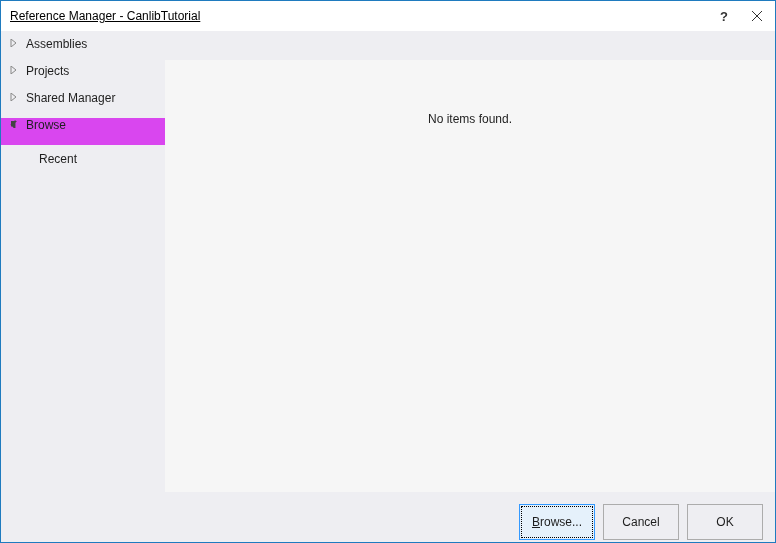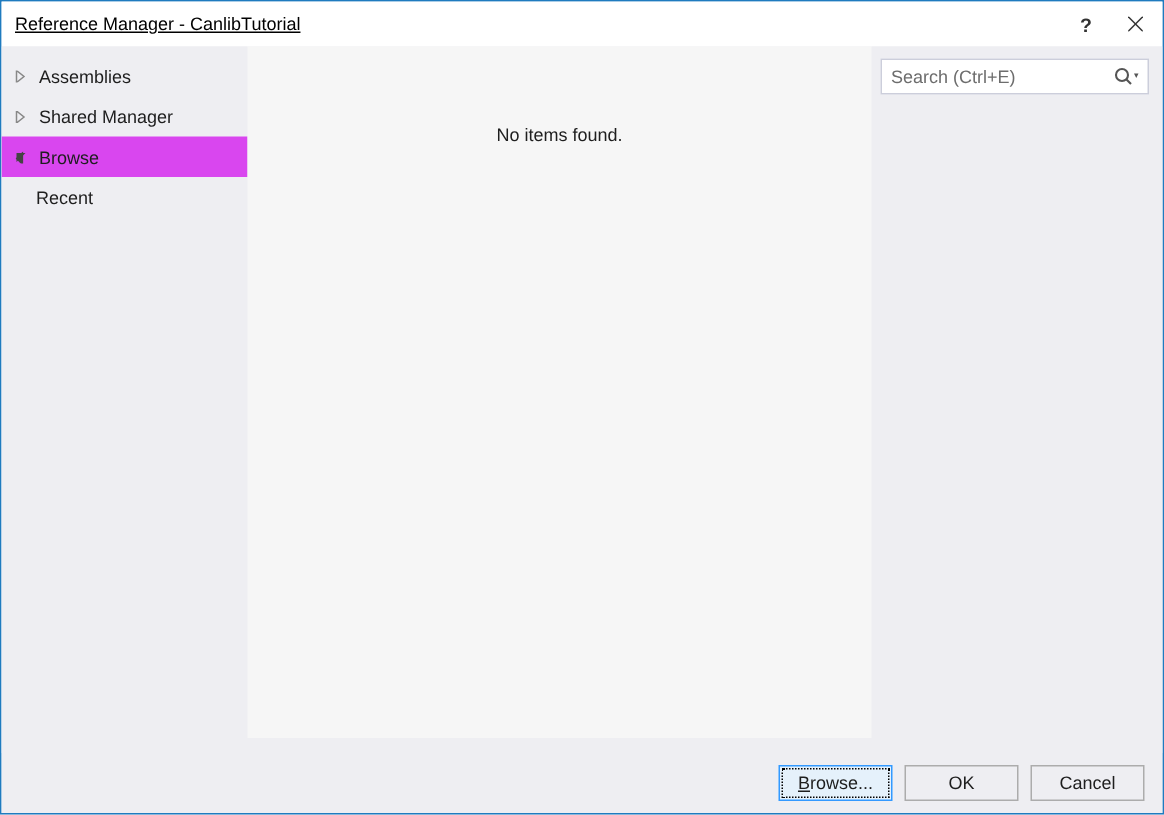--- a/index.html
+++ b/index.html
@@ -51,50 +51,49 @@
   }
 
   .sidebar {
     width: 164px;
     background: #eeeef2;
     padding-top: 6px;
   }
   .nav-item {
     height: 27px;
     display: flex;
-    align-items: center;
     padding-left: 7px;
     cursor: pointer;
     color: #1e1e1e;
   }
   .nav-item .glyph {
     width: 12px;
     height: 12px;
     display: flex;
     align-items: center;
     justify-content: center;
     margin-right: 6px;
   }
   .nav-item .glyph svg { display:block; }
   .nav-item.selected {
     background: #d946ef;
   }
   .nav-sub {
     height: 27px;
     display: flex;
     align-items: center;
-    padding-left: 23px;
+    padding-left: 38px;
     cursor: pointer;
     color: #1e1e1e;
   }
 
   .center-col {
     flex: 1;
     display: flex;
-    flex-direction: row;
+    flex-direction: column;
     position: relative;
   }
   .top-gap { height: 29px; background: #eeeef2; }
   .content-pane {
     flex: 1;
     margin: 0 0 10px 0;
     background: #f6f6f6;
     display: flex;
     align-items: flex-start;
     justify-content: center;
@@ -144,21 +143,21 @@
     height: 40px;
     background: #eeeef2;
     display: flex;
     align-items: center;
     justify-content: flex-end;
     padding: 0 12px;
     gap: 8px;
   }
   .btn {
     min-width: 76px;
-    height: 24px;
+    height: 36px;
     background: #eeeef2;
     border: 1px solid #acacac;
     font-family: inherit;
     font-size: 12px;
     color: #1e1e1e;
     cursor: pointer;
     padding: 0 10px;
   }
   .btn.focused {
     border: 1px solid #3399ff;
@@ -191,20 +190,28 @@
           </svg>
       </span>
       <span>Assemblies</span>
     </div>
     <div class="nav-item">
       <span class="glyph">
         <svg width="8" height="8" viewBox="0 0 8 8">
             <path d="M1 0 L6 4 L1 8 Z" fill="none" stroke="#888" stroke-width="1"></path>
           </svg>
       </span>
+      <span>Projects</span>
+    </div>
+    <div class="nav-item">
+      <span class="glyph">
+        <svg width="8" height="8" viewBox="0 0 8 8">
+            <path d="M1 0 L6 4 L1 8 Z" fill="none" stroke="#888" stroke-width="1"></path>
+          </svg>
+      </span>
       <span>Shared Manager</span>
     </div>
     <div class="nav-item selected">
       <span class="glyph">
         <svg width="8" height="8" viewBox="0 0 8 8">
             <path d="M0 1 L7 1 L0 8 Z" fill="#444" transform="rotate(-45 4 4) translate(1,1)"></path>
             <path d="M1 1 L7 1 L1 7 Z" fill="#444"></path>
           </svg>
       </span>
       <span>Browse</span>
@@ -214,31 +221,19 @@
     </div>
   </div>
 
   <div class="center-col">
     <div class="top-gap"></div>
     <div class="content-pane">
       <div class="empty-msg">No items found.</div>
     </div>
   </div>
 
-  <div class="right-col">
-    <div class="search-wrap">
-      <input class="search-input" type="text" placeholder="Search (Ctrl+E)" style="">
-      <div class="search-icon">
-        <svg width="18" height="14" viewBox="0 0 18 14">
-          <circle cx="6" cy="6" r="4" fill="none" stroke="#555" stroke-width="1.4"></circle>
-          <line x1="9" y1="9" x2="12" y2="12" stroke="#555" stroke-width="1.4"></line>
-          <path d="M14 5 L17 5 L15.5 8 Z" fill="#555"></path>
-        </svg>
-      </div>
-    </div>
-  </div>
 </div>
 
 <div class="footer">
   <button class="btn focused"><span class="ul">B</span><span>rowse...</span></button>
+  <button class="btn">Cancel</button>
   <button class="btn">OK</button>
-  <button class="btn">Cancel</button>
 </div>
 
 </body></html>

